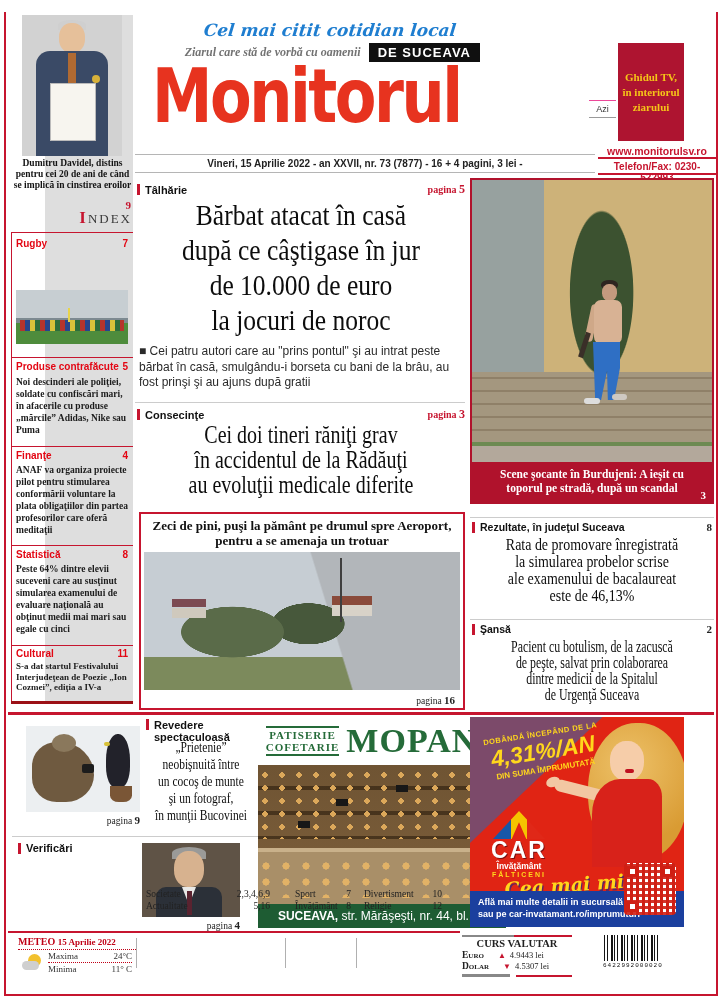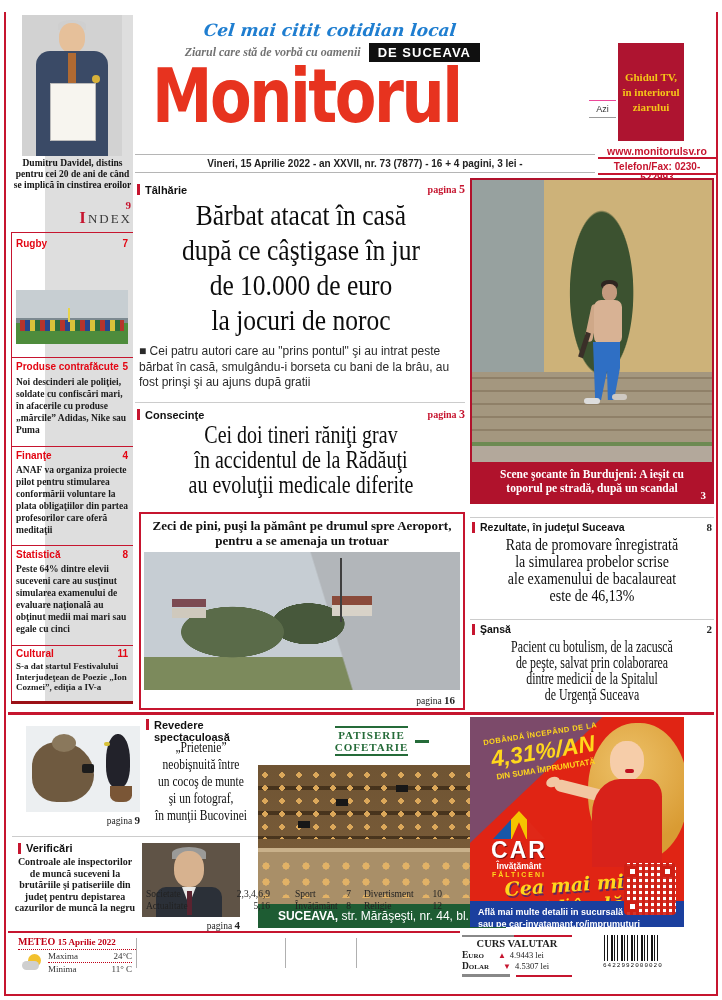--- a/index.html
+++ b/index.html
@@ -190,21 +190,21 @@
     font:italic 900 19px "DejaVu Serif",serif;color:#ffd71c;text-align:center;
     text-shadow:1px 2px 0 rgba(20,40,140,.65);}
   #car-script2{position:absolute;left:12px;top:182px;width:110px;transform:rotate(-5deg);
     font:italic 700 12px "DejaVu Serif",serif;color:#ffd71c;}
   #car-scan{position:absolute;left:118px;top:186px;transform:rotate(-5deg);background:#ffd71c;color:#8a0f1c;
     font:700 6px "Liberation Sans",sans-serif;padding:1px 3px;border-radius:2px;}
   #car-qr{position:absolute;right:8px;bottom:12px;width:52px;height:52px;background:#fff;border-radius:4px;z-index:3;
     background-image:repeating-linear-gradient(0deg,rgba(207,31,20,.9) 0 3px,transparent 3px 6px),
                      repeating-linear-gradient(90deg,#cf1f14 0 3px,#fff 3px 6px);}
   .qr-c{position:absolute;width:11px;height:11px;border:3px solid #cf1f14;background:#fff;box-sizing:border-box;}
-  #car-band{position:absolute;left:0;bottom:0;width:100%;height:26px;background:#1b3f9e;color:#fff;
+  #car-band{position:absolute;left:0;bottom:0;width:100%;height:36px;background:#1b3f9e;color:#fff;
     font:700 9px/11.5px "Liberation Sans",sans-serif;padding:6px 8px 0;box-sizing:border-box;}
   
   #f-line{left:8px;top:931px;width:452px;height:2px;background:#c6152f;}
   #meteo-title{left:18px;top:936px;width:118px;font:700 10px "Liberation Serif",serif;color:#c00016;
     border-bottom:1px dotted #c00016;padding-bottom:2px;}
   #meteo-title .dt{font-weight:700;font-size:9px;}
   #meteo-icon{left:22px;top:954px;width:22px;height:16px;}
   .sun{position:absolute;left:6px;top:0;width:13px;height:13px;border-radius:50%;background:#f2c12e;}
   .cloud{position:absolute;left:0;top:7px;width:17px;height:9px;border-radius:6px;background:#cfcfcf;}
   #meteo-rows{left:48px;top:950px;width:84px;font:400 9px/12px "Liberation Serif",serif;color:#333;}
@@ -402,36 +402,36 @@
     <div>neobişnuită între</div>
     <div>un cocoş de munte</div>
     <div>şi un fotograf,</div>
     <div>în munţii Bucovinei</div>
   </div>
   <div class="abs" id="bline1"></div>
   <div class="abs kick" id="verk">
     <span class="kbar"></span>
     <span>Verificări</span>
   </div>
-  <div class="abs" id="vertx">Controale ale inspectorilor de muncă suceveni la brutăriile şi patiseriile din judeţ pentru depistarea cazurilor de muncă la negru</div>
   <div class="abs" id="ver-photo">
     <div class="vm-hair"></div>
     <div class="vm-head"></div>
     <div class="vm-suit"></div>
     <div class="vm-shirt"></div>
     <div class="vm-tie"></div>
   </div>
   <div class="abs" id="ver-page"><span>pagina</span> <span class="num">4</span></div>
 
   <div class="abs" id="mopan">
     <div id="mopan-head">
       <div id="mopan-stack">
         <span>PATISERIE</span>
         <span>COFETARIE</span>
       </div>
+      <div id="mopan-brand">MOPAN</div>
       <div id="mopan-dash"></div>
     </div>
     <div id="bakery-photo">
       <div class="bk-shelves"></div>
       <div class="bk-dots1"></div>
       <div class="bk-counter"></div>
       <div class="bk-dots2" style="left:0"></div>
       <div class="bk-tag" style="left:78px;top:34px"></div>
       <div class="bk-tag" style="left:138px;top:20px"></div>
       <div class="bk-tag" style="left:40px;top:56px"></div>

